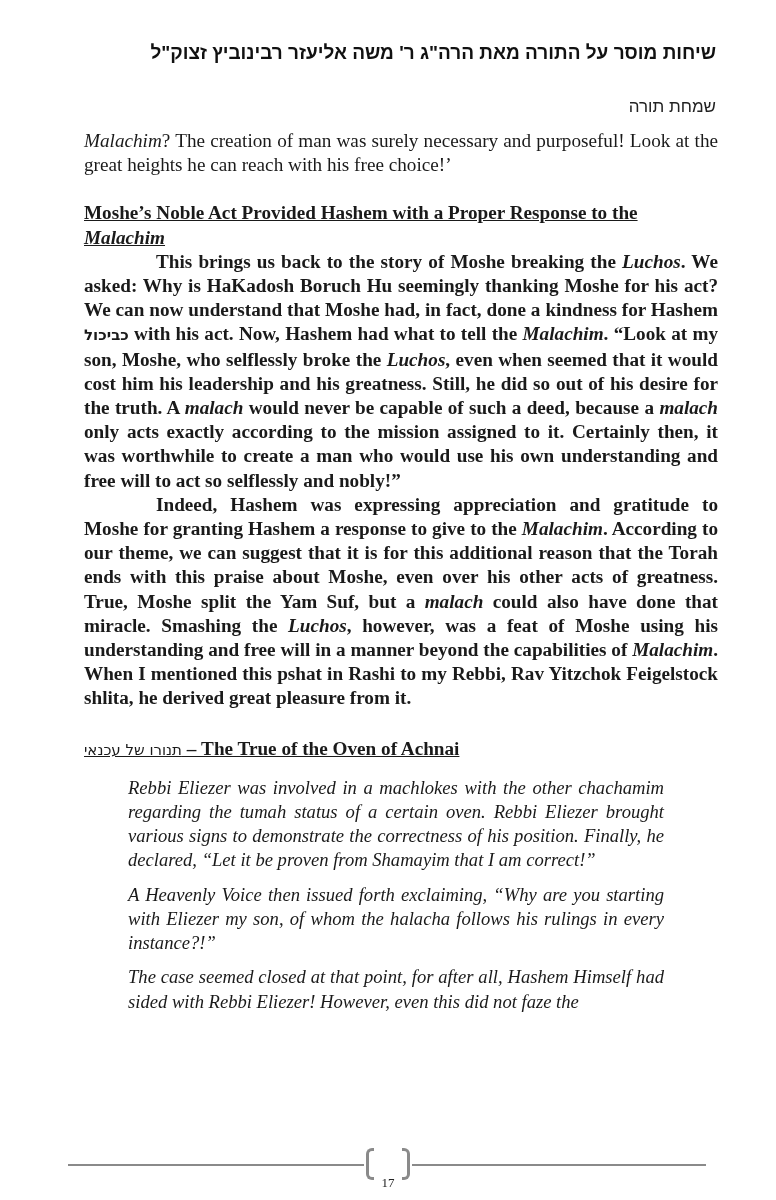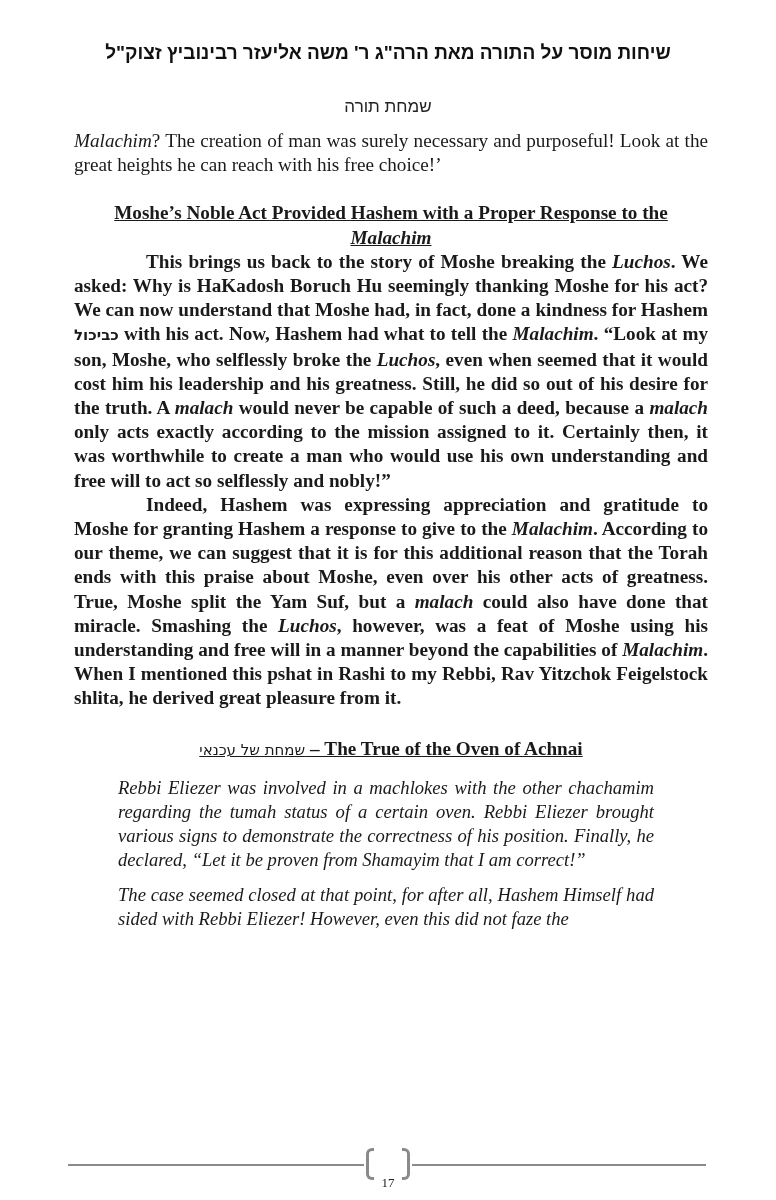--- a/index.html
+++ b/index.html
@@ -13,57 +13,57 @@
       position: relative;
       overflow: hidden;
       color: #1a1a1a;
       font-family: "Liberation Serif", "DejaVu Serif", serif;
     }
     .page-header {
       position: absolute;
       left: 60px;
       width: 656px;
       top: 38px;
-      text-align: center;
+      text-align: right;
       direction: rtl;
     }
     .header-title {
       font-family: "Liberation Sans", "DejaVu Sans", sans-serif;
       font-size: 19px;
       font-weight: bold;
       line-height: 30px;
       color: #111;
     }
     .header-subtitle {
       font-family: "Liberation Sans", "DejaVu Sans", sans-serif;
       font-size: 17px;
       line-height: 30px;
       margin-top: 24px;
       color: #222;
     }
     .content {
       position: absolute;
-      left: 74px;
+      left: 84px;
       width: 634px;
       top: 129px;
       font-size: 19.2px;
       line-height: 24.2px;
       text-align: justify;
     }
     .content p {
       margin: 0;
     }
     .indent {
       text-indent: 72px;
       font-weight: bold;
     }
     .section-heading {
       font-weight: bold;
       text-decoration: underline;
-      text-align: center;
+      text-align: left;
       margin: 0;
     }
     .h1 {
       margin-top: 24px !important;
     }
     .h2 {
       margin-top: 26px !important;
     }
     .heb {
       direction: rtl;
@@ -150,25 +150,26 @@
 
 <div class="content">
   <p><i>Malachim</i><span>? The creation of man was surely necessary and purposeful! Look at the great heights he can reach with his free choice!’</span></p>
 
   <p class="section-heading h1"><span>Moshe’s Noble Act Provided Hashem with a Proper Response to the</span><br><i>Malachim</i></p>
 
   <p class="indent"><span>This brings us back to the story of Moshe breaking the </span><i>Luchos</i><span>. We asked: Why is HaKadosh Boruch Hu seemingly thanking Moshe for his act? We can now understand that Moshe had, in fact, done a kindness for Hashem </span><span class="heb">כביכול</span><span> with his act. Now, Hashem had what to tell the </span><i>Malachim</i><span>. “Look at my son, Moshe, who selflessly broke the </span><i>Luchos</i><span>, even when seemed that it would cost him his leadership and his greatness. Still, he did so out of his desire for the truth. A </span><i>malach</i><span> would never be capable of such a deed, because a </span><i>malach</i><span> only acts exactly according to the mission assigned to it. Certainly then, it was worthwhile to create a man who would use his own understanding and free will to act so selflessly and nobly!”</span></p>
 
   <p class="indent"><span>Indeed, Hashem was expressing appreciation and gratitude to Moshe for granting Hashem a response to give to the </span><i>Malachim</i><span>. According to our theme, we can suggest that it is for this additional reason that the Torah ends with this praise about Moshe, even over his other acts of greatness. True, Moshe split the Yam Suf, but a </span><i>malach</i><span> could also have done that miracle. Smashing the </span><i>Luchos</i><span>, however, was a feat of Moshe using his understanding and free will in a manner beyond the capabilities of </span><i>Malachim</i><span>. When I mentioned this pshat in Rashi to my Rebbi, Rav Yitzchok Feigelstock shlita, he derived great pleasure from it.</span></p>
 
-  <p class="section-heading h2"><span class="heb-bold">שמחת של עכנאי</span><span> – The True of the Oven of Achnai</span></p>
+  <p class="section-heading h2"><span class="heb-bold">תנורו של עכנאי</span><span> – The True of the Oven of Achnai</span></p>
 
 
   <div class="quote-block">
     <p>Rebbi Eliezer was involved in a machlokes with the other chachamim regarding the tumah status of a certain oven. Rebbi Eliezer brought various signs to demonstrate the correctness of his position. Finally, he declared, “Let it be proven from Shamayim that I am correct!”</p>
+    <p>A Heavenly Voice then issued forth exclaiming, “Why are you starting with Eliezer my son, of whom the halacha follows his rulings in every instance?!”</p>
     <p>The case seemed closed at that point, for after all, Hashem Himself had sided with Rebbi Eliezer! However, even this did not faze the</p>
   </div>
 </div>
 
 <div class="footer">
   <div class="footer-line left"></div>
   <div class="page-num-box">
     <div class="bracket l"></div>
     <div class="page-number">17</div>
     <div class="bracket r"></div>

